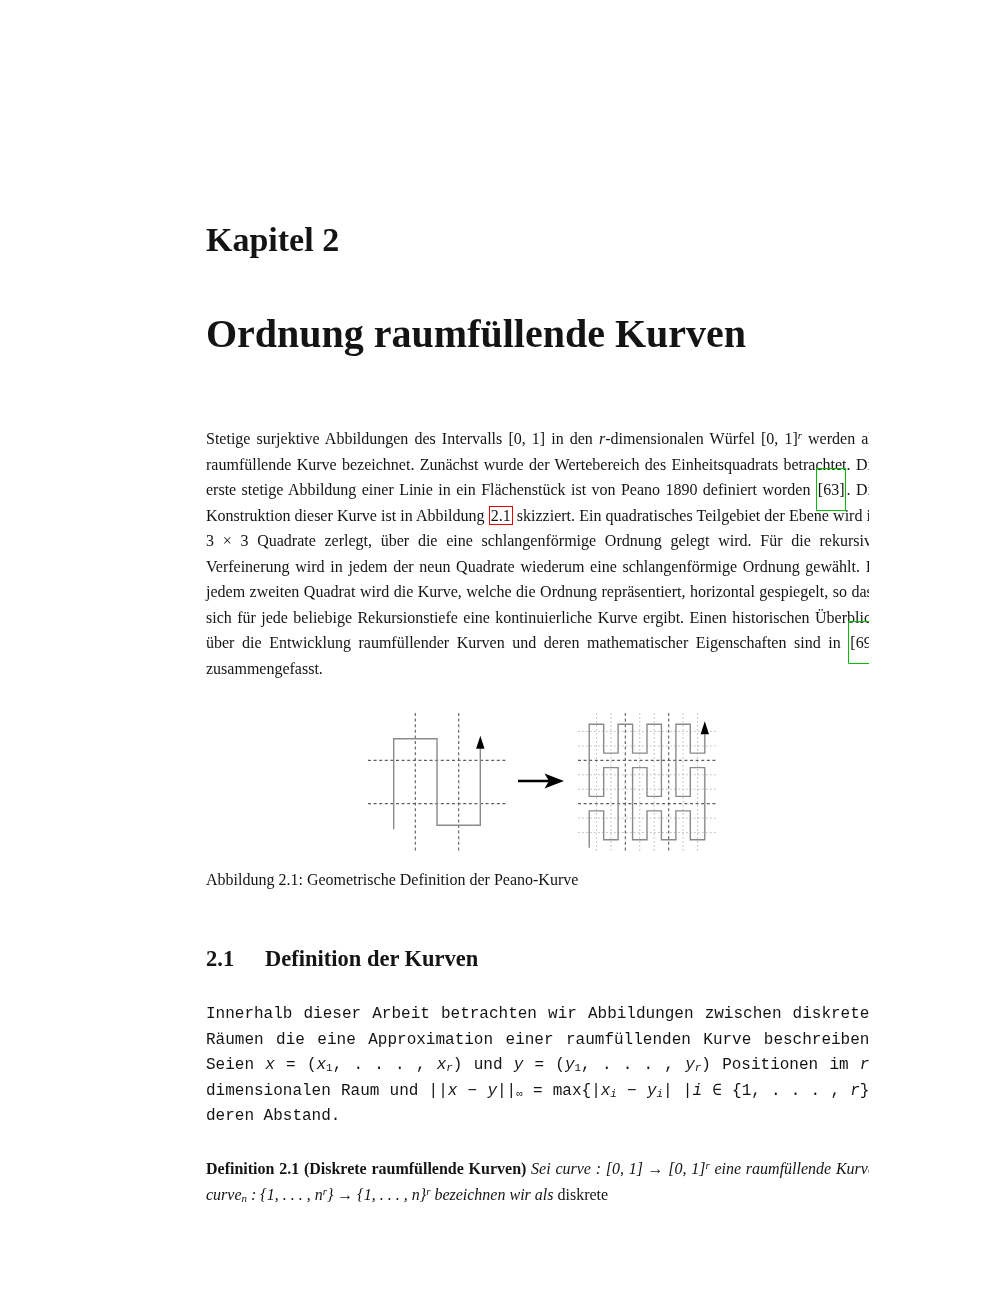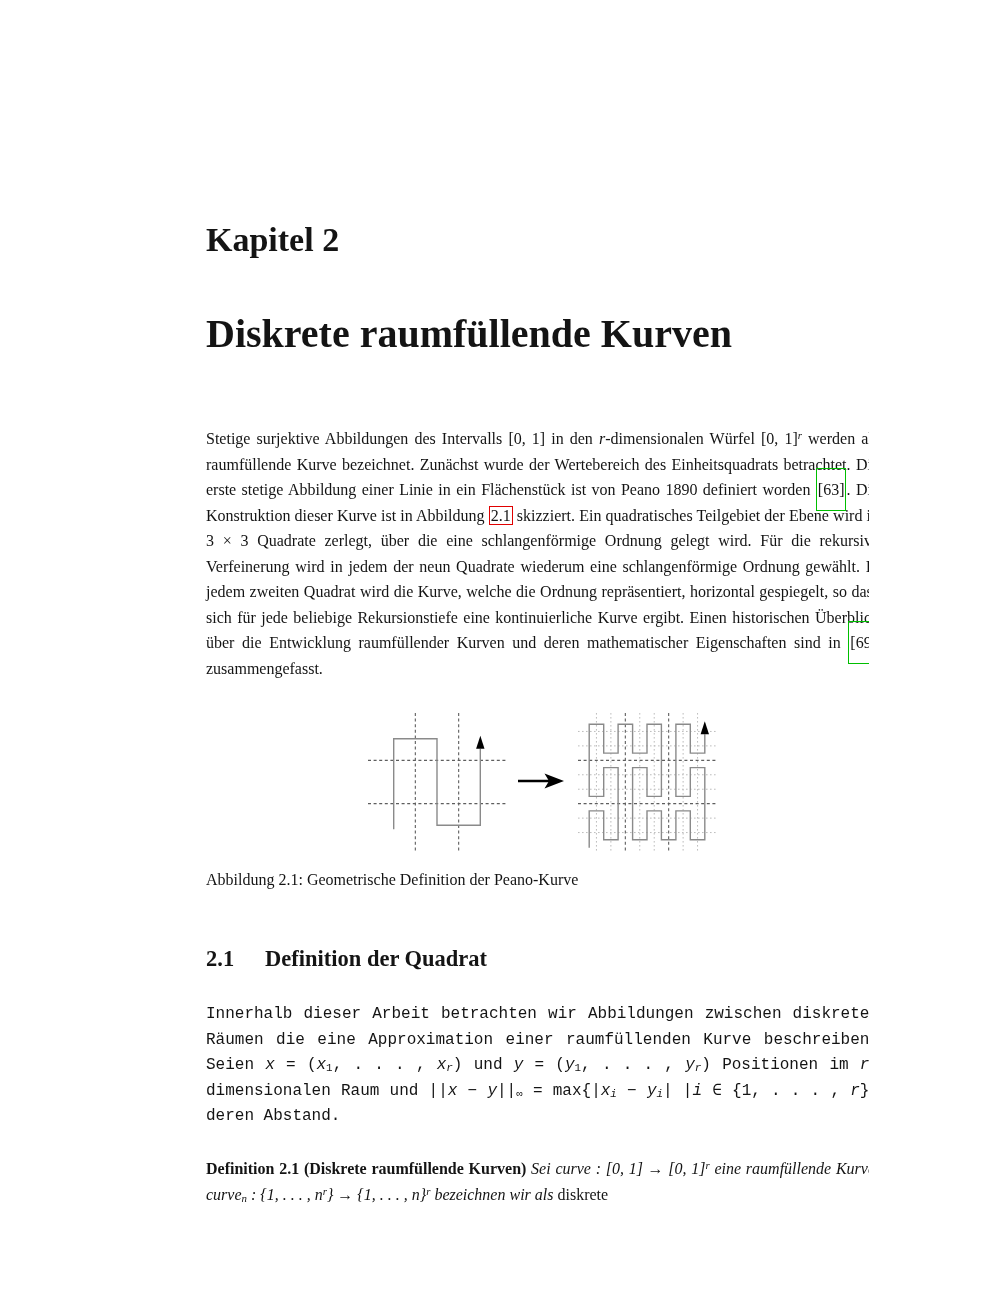--- a/index.html
+++ b/index.html
@@ -22,21 +22,21 @@
   .sb{font-size:68%;vertical-align:-0.2em;line-height:0;}
   .sp.it,.sb.it{font-style:italic;}
   .bxg{border:1.5px solid var(--boxg,#00bf00);padding:12px 1px;}
   .bxr{border:1.5px solid var(--boxr,#e00000);padding:0 1px;}
 </style>
 </head>
 <body>
 
 <div class="page">
   <div class="chapter-label">Kapitel 2</div>
-  <div class="chapter-title">Diskrete raumfüllende Kurven</div>
+  <div class="chapter-title">Ordnung raumfüllende Kurven</div>
 
   <p class="body para1"><span>Stetige surjektive Abbildungen des Intervalls [0, 1] in den </span><span class="it">r</span><span>-dimensionalen Würfel [0, 1]</span><span class="it sp">r</span><span> werden als raumfüllende Kurve bezeichnet. Zunächst wurde der Wertebereich des Einheitsquadrats betrachtet. Die erste stetige Abbildung einer Linie in ein Flächenstück ist von Peano 1890 definiert worden </span><span class="bxg">[63]</span><span>. Die Konstruktion dieser Kurve ist in Abbildung </span><span class="bxr">2.1</span><span> skizziert. Ein quadratisches Teilgebiet der Ebene wird in 3 × 3 Quadrate zerlegt, über die eine schlangenförmige Ordnung gelegt wird. Für die rekursive Verfeinerung wird in jedem der neun Quadrate wiederum eine schlangenförmige Ordnung gewählt. In jedem zweiten Quadrat wird die Kurve, welche die Ordnung repräsentiert, horizontal gespiegelt, so dass sich für jede beliebige Rekursionstiefe eine kontinuierliche Kurve ergibt. Einen historischen Überblick über die Entwicklung raumfüllender Kurven und deren mathematischer Eigenschaften sind in </span><span class="bxg">[69]</span><span> zusammengefasst.</span></p>
 
   <div class="figure">
     <svg id="figsvg" width="672" height="165" viewBox="0 0 672 165">
         <line x1="209.33333333333334" y1="10" x2="209.33333333333334" y2="148" stroke="#5e5e5e" stroke-width="1.1" stroke-dasharray="3 2.6"></line>
         <line x1="162" y1="57.333333333333336" x2="300" y2="57.333333333333336" stroke="#5e5e5e" stroke-width="1.1" stroke-dasharray="3 2.6"></line>
         <line x1="252.66666666666669" y1="10" x2="252.66666666666669" y2="148" stroke="#5e5e5e" stroke-width="1.1" stroke-dasharray="3 2.6"></line>
         <line x1="162" y1="100.66666666666667" x2="300" y2="100.66666666666667" stroke="#5e5e5e" stroke-width="1.1" stroke-dasharray="3 2.6"></line>
         <polyline points="187.7,126.3 187.7,122.3 187.7,79.0 187.7,35.7 231.0,35.7 231.0,79.0 231.0,122.3 274.3,122.3 274.3,79.0 274.3,45.7" fill="none" stroke="#8a8a8a" stroke-width="1.4"></polyline>
@@ -59,18 +59,18 @@
         <line x1="372" y1="129.55555555555554" x2="510" y2="129.55555555555554" stroke="#bdbdbd" stroke-width="1" stroke-dasharray="1.6 2.4"></line>
         <polyline points="383.2,144.8 383.2,136.8 383.2,122.3 383.2,107.9 397.7,107.9 397.7,122.3 397.7,136.8 412.1,136.8 412.1,122.3 412.1,107.9 412.1,93.4 412.1,79.0 412.1,64.6 397.7,64.6 397.7,79.0 397.7,93.4 383.2,93.4 383.2,79.0 383.2,64.6 383.2,50.1 383.2,35.7 383.2,21.2 397.7,21.2 397.7,35.7 397.7,50.1 412.1,50.1 412.1,35.7 412.1,21.2 426.6,21.2 426.6,35.7 426.6,50.1 441.0,50.1 441.0,35.7 441.0,21.2 455.4,21.2 455.4,35.7 455.4,50.1 455.4,64.6 455.4,79.0 455.4,93.4 441.0,93.4 441.0,79.0 441.0,64.6 426.6,64.6 426.6,79.0 426.6,93.4 426.6,107.9 426.6,122.3 426.6,136.8 441.0,136.8 441.0,122.3 441.0,107.9 455.4,107.9 455.4,122.3 455.4,136.8 469.9,136.8 469.9,122.3 469.9,107.9 484.3,107.9 484.3,122.3 484.3,136.8 498.8,136.8 498.8,122.3 498.8,107.9 498.8,93.4 498.8,79.0 498.8,64.6 484.3,64.6 484.3,79.0 484.3,93.4 469.9,93.4 469.9,79.0 469.9,64.6 469.9,50.1 469.9,35.7 469.9,21.2 484.3,21.2 484.3,35.7 484.3,50.1 498.8,50.1 498.8,35.7 498.8,31.2" fill="none" stroke="#8a8a8a" stroke-width="1.4"></polyline>
         <polygon points="498.77777777777777,18.2 494.6,31.2 503.0,31.2" fill="#000000"></polygon>
         <line x1="312" y1="78" x2="347" y2="78" stroke="#000000" stroke-width="2.6"></line>
         <polygon points="358,78 338.5,70.5 343,78 338.5,85.5" fill="#000000"></polygon>
       </svg>
   </div>
   <div class="caption">Abbildung 2.1: Geometrische Definition der Peano-Kurve</div>
 
   <div class="section-heading">
-    <span class="secnum">2.1</span><span>Definition der Quadrat</span>
+    <span class="secnum">2.1</span><span>Definition der Kurven</span>
   </div>
 
   <p class="body para2"><span>Innerhalb dieser Arbeit betrachten wir Abbildungen zwischen diskreten Räumen die eine Approximation einer raumfüllenden Kurve beschreiben. Seien </span><span class="it">x</span><span> = (</span><span class="it">x</span><span class="sb">1</span><span>, . . . , </span><span class="it">x</span><span class="it sb">r</span><span>) und </span><span class="it">y</span><span> = (</span><span class="it">y</span><span class="sb">1</span><span>, . . . , </span><span class="it">y</span><span class="it sb">r</span><span>) Positionen im </span><span class="it">r</span><span>-dimensionalen Raum und ||</span><span class="it">x</span><span> − </span><span class="it">y</span><span>||</span><span class="sb">∞</span><span> = max{|</span><span class="it">x</span><span class="it sb">i</span><span> − </span><span class="it">y</span><span class="it sb">i</span><span>|  |</span><span class="it">i</span><span> ∈ {1, . . . , </span><span class="it">r</span><span>}} deren Abstand.</span></p>
   <p class="body para3"><span class="bd">Definition 2.1 (Diskrete raumfüllende Kurven)</span><span> </span><span class="it">Sei curve : [0, 1] → [0, 1]</span><span class="it sp">r</span><span class="it"> eine raumfüllende Kurve. curve</span><span class="it sb">n</span><span class="it"> : {1, . . . , n</span><span class="it sp">r</span><span class="it">} → {1, . . . , n}</span><span class="it sp">r</span><span class="it"> bezeichnen wir als </span><span>diskrete</span></p>
 </div>
 
 </body></html>

